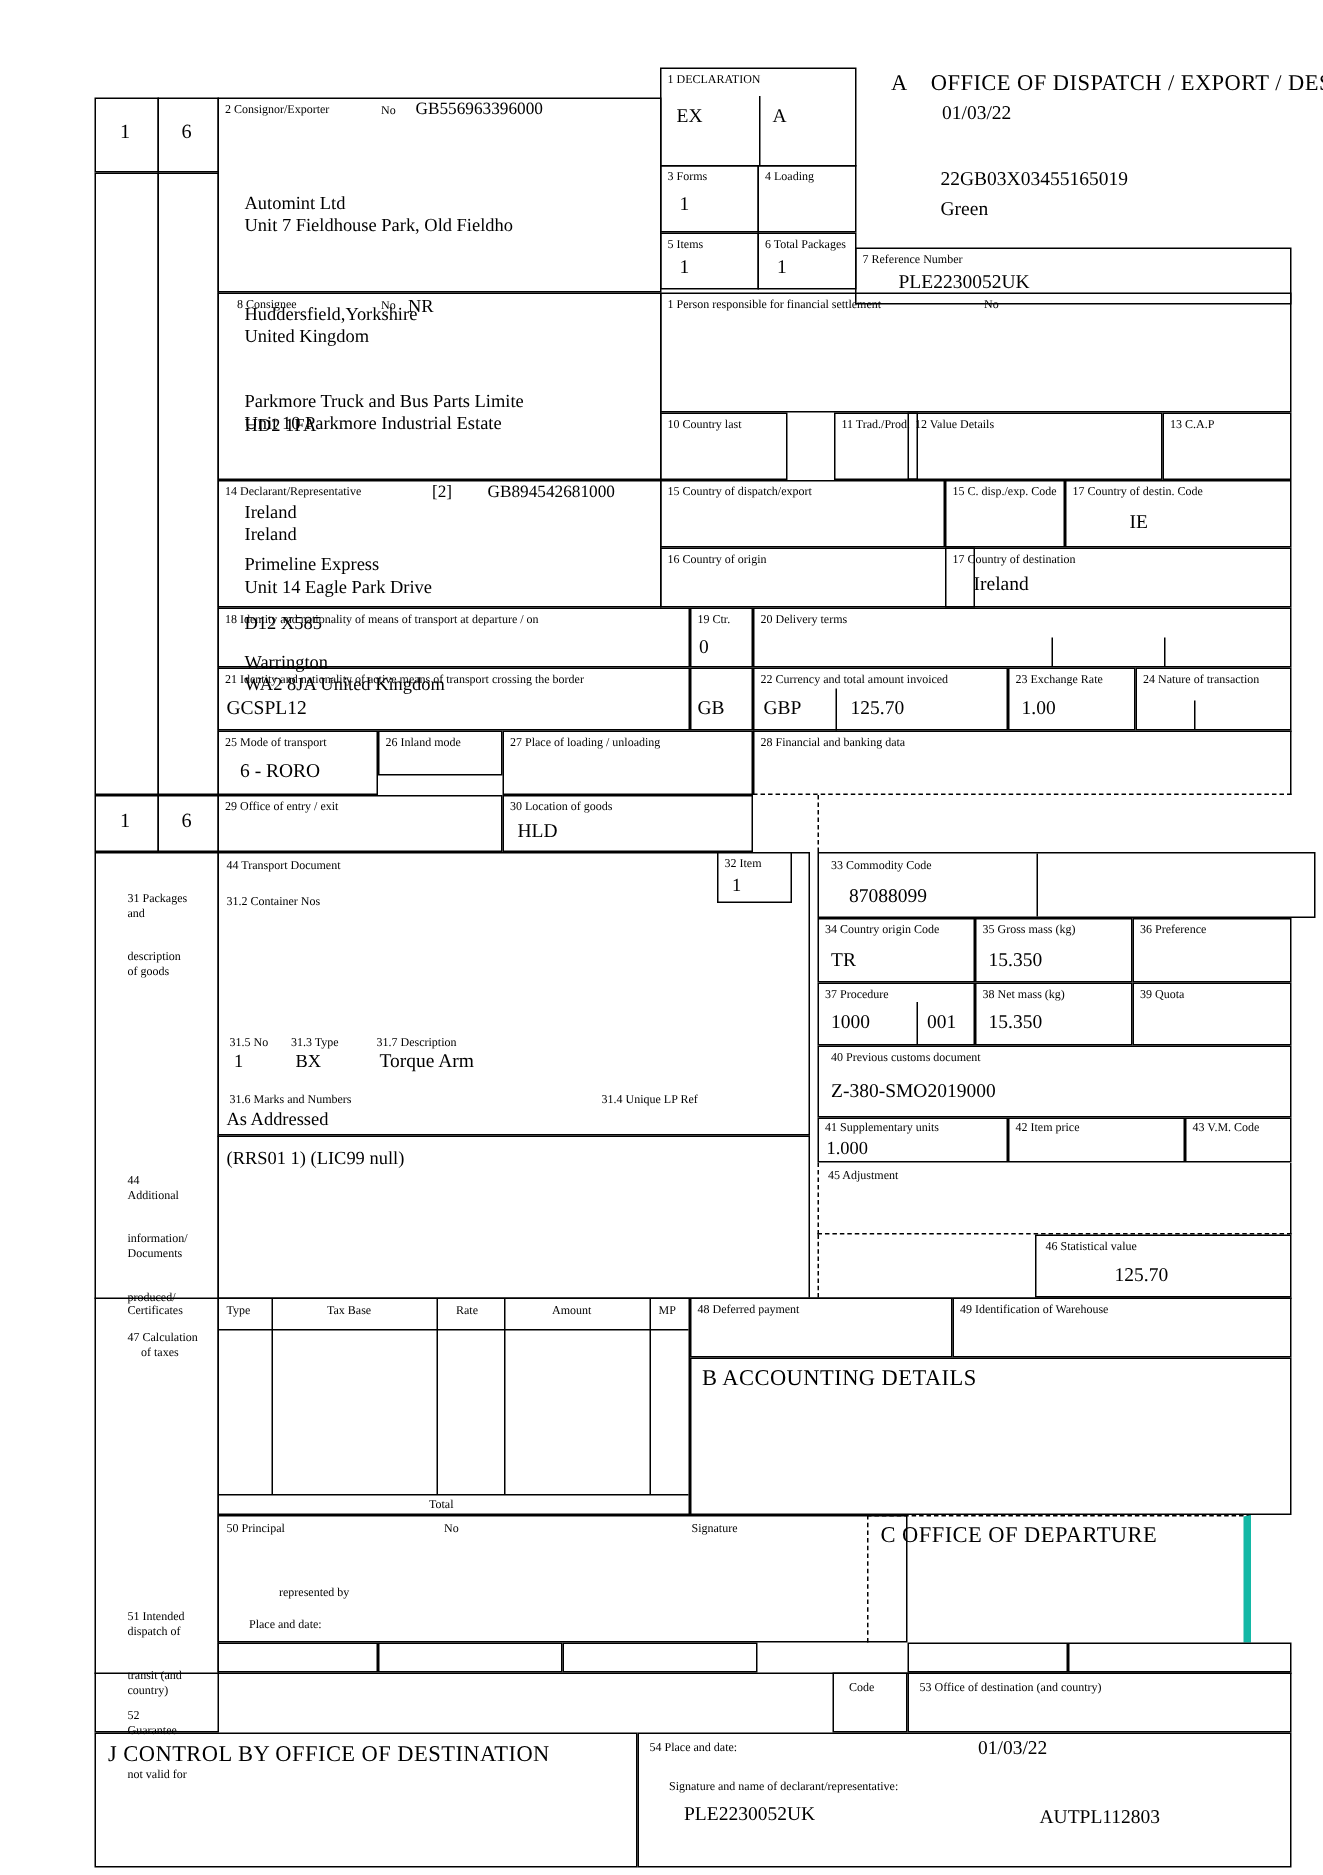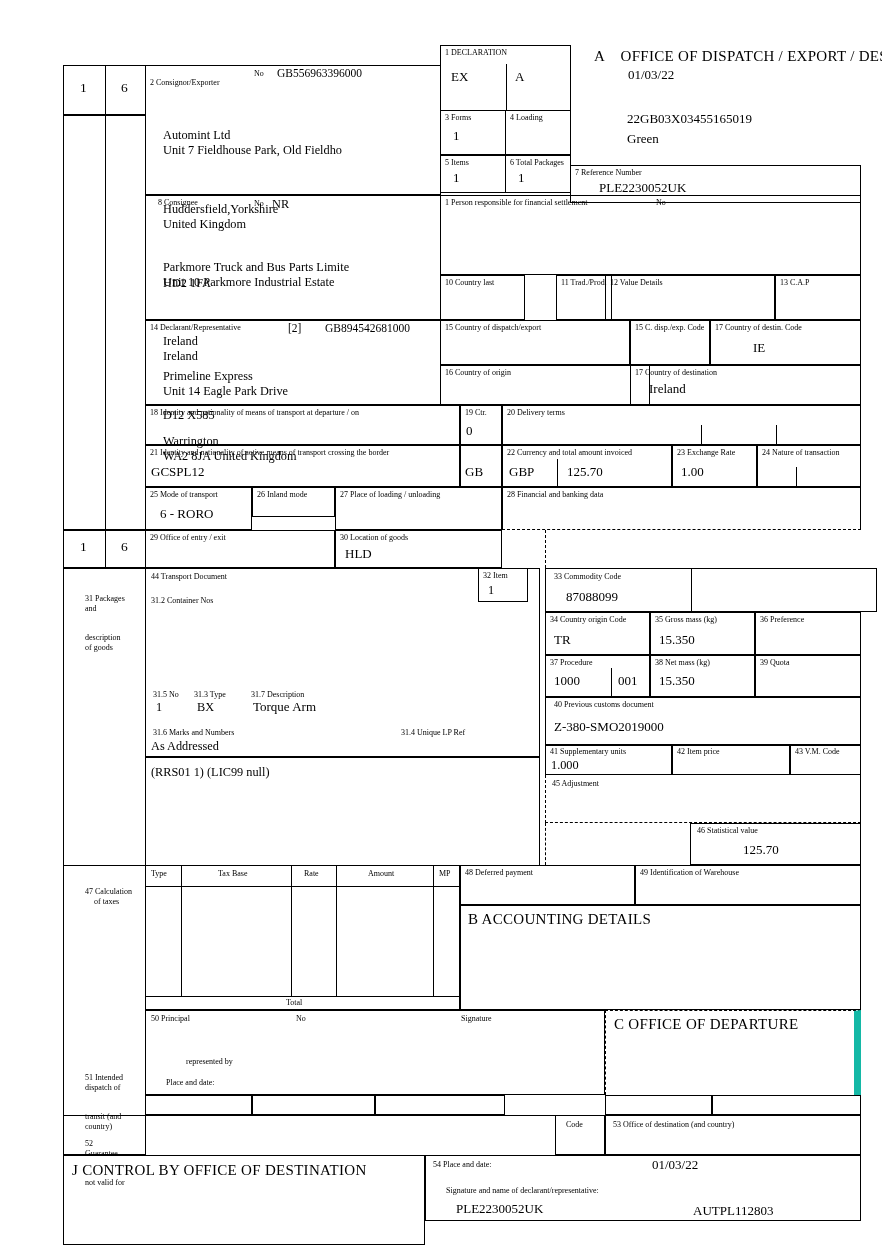--- a/index.html
+++ b/index.html
@@ -43,20 +43,25 @@
   </div>
   <div class="b" style="left:105px;top:530px;width:41px;height:38px">
     <span class="num" style="left:15px;top:8px">6</span>
   </div>
 
   <div class="b" style="left:63px;top:568px;width:83px;height:587px">
     <div class="lbl stack" style="left:21px;top:6px">
       <div>31 Packages</div><div>and</div>
       <div>description</div><div>of goods</div>
     </div>
+    <div class="lbl stack" style="left:21px;top:194px">
+      <div>44</div><div>Additional</div>
+      <div>information/</div><div>Documents</div>
+      <div>produced/</div><div>Certificates</div>
+    </div>
     <div class="lbl stack" style="left:21px;top:299px">
       <div>47 Calculation</div><div style="padding-left:9px">of taxes</div>
     </div>
     <div class="lbl stack" style="left:21px;top:485px">
       <div>51 Intended</div><div>dispatch of</div>
       <div>transit (and</div><div>country)</div>
     </div>
     <div class="lbl stack" style="left:21px;top:551px">
       <div>52</div><div>Guarantee</div>
       <div>not valid for</div>
@@ -68,21 +73,21 @@
     <span class="vln" style="left:65px;top:18px;height:46px"></span>
     <span class="val" style="left:10px;top:24px">EX</span>
     <span class="val" style="left:74px;top:24px">A</span>
   </div>
   <span class="sec" style="left:594px;top:48px">A    OFFICE OF DISPATCH / EXPORT / DESTINATION</span>
   <span class="val" style="left:628px;top:68px">01/03/22</span>
   <span class="val" style="left:627px;top:112px">22GB03X03455165019</span>
   <span class="val" style="left:627px;top:132px">Green</span>
 
   <div class="b" style="left:145px;top:65px;width:296px;height:130px">
-    <span class="lbl" style="left:4px;top:12px">2 Consignor/Exporter</span>
+    <span class="lbl" style="left:4px;top:2px">2 Consignor/Exporter</span>
     <span class="lbl" style="left:108px;top:3px">No</span>
     <span class="val v11" style="left:131px;top:1px">GB556963396000</span>
     <div class="val v12 stack" style="left:17px;top:18px;line-height:22px">
       <div>Automint Ltd</div><div>Unit 7 Fieldhouse Park, Old Fieldho</div>
       <div>Huddersfield,Yorkshire</div><div>United Kingdom</div>
       <div>HD2 1FA</div>
     </div>
   </div>
 
   <div class="b" style="left:440px;top:110px;width:66px;height:45px">
@@ -323,21 +328,21 @@
     <span class="sec" style="left:7px;top:5px">B ACCOUNTING DETAILS</span>
   </div>
 
   <div class="b" style="left:145px;top:1010px;width:460px;height:85px">
     <span class="lbl" style="left:5px;top:3px">50 Principal</span>
     <span class="lbl" style="left:150px;top:3px">No</span>
     <span class="lbl" style="left:315px;top:3px">Signature</span>
     <span class="lbl" style="left:40px;top:46px">represented by</span>
     <span class="lbl" style="left:20px;top:67px">Place and date:</span>
   </div>
-  <div class="nb" style="left:605px;top:1010px;width:256px;height:85px;border-left:1px dashed #000;border-top:1px dashed #000;border-right:7px solid #14b8a6">
+  <div class="nb" style="left:578px;top:1010px;width:256px;height:85px;border-left:1px dashed #000;border-top:1px dashed #000;border-right:5px solid #14b8a6">
     <span class="sec" style="left:8px;top:5px">C OFFICE OF DEPARTURE</span>
   </div>
 
   <div class="b" style="left:145px;top:1095px;width:107px;height:20px"></div>
   <div class="b" style="left:252px;top:1095px;width:123px;height:20px"></div>
   <div class="b" style="left:375px;top:1095px;width:130px;height:20px"></div>
   <div class="b" style="left:605px;top:1095px;width:107px;height:20px"></div>
   <div class="b" style="left:712px;top:1095px;width:149px;height:20px"></div>
 
   <span class="hln" style="left:63px;top:1115px;width:798px"></span>
@@ -345,21 +350,21 @@
   <div class="b" style="left:555px;top:1115px;width:50px;height:40px">
     <span class="lbl" style="left:10px;top:4px">Code</span>
   </div>
   <div class="b" style="left:605px;top:1115px;width:256px;height:40px">
     <span class="lbl" style="left:7px;top:4px">53 Office of destination (and country)</span>
   </div>
 
   <div class="b" style="left:63px;top:1155px;width:362px;height:90px">
     <span class="sec" style="left:8px;top:6px">J CONTROL BY OFFICE OF DESTINATION</span>
   </div>
-  <div class="b" style="left:425px;top:1155px;width:436px;height:66px">
+  <div class="b" style="left:425px;top:1155px;width:436px;height:90px">
     <span class="lbl" style="left:7px;top:4px">54 Place and date:</span>
     <span class="val" style="left:226px;top:2px">01/03/22</span>
     <span class="lbl" style="left:20px;top:30px">Signature and name of declarant/representative:</span>
     <span class="val" style="left:30px;top:46px">PLE2230052UK</span>
     <span class="val" style="left:267px;top:48px">AUTPL112803</span>
   </div>
 
 </div>
 
 </body></html>

